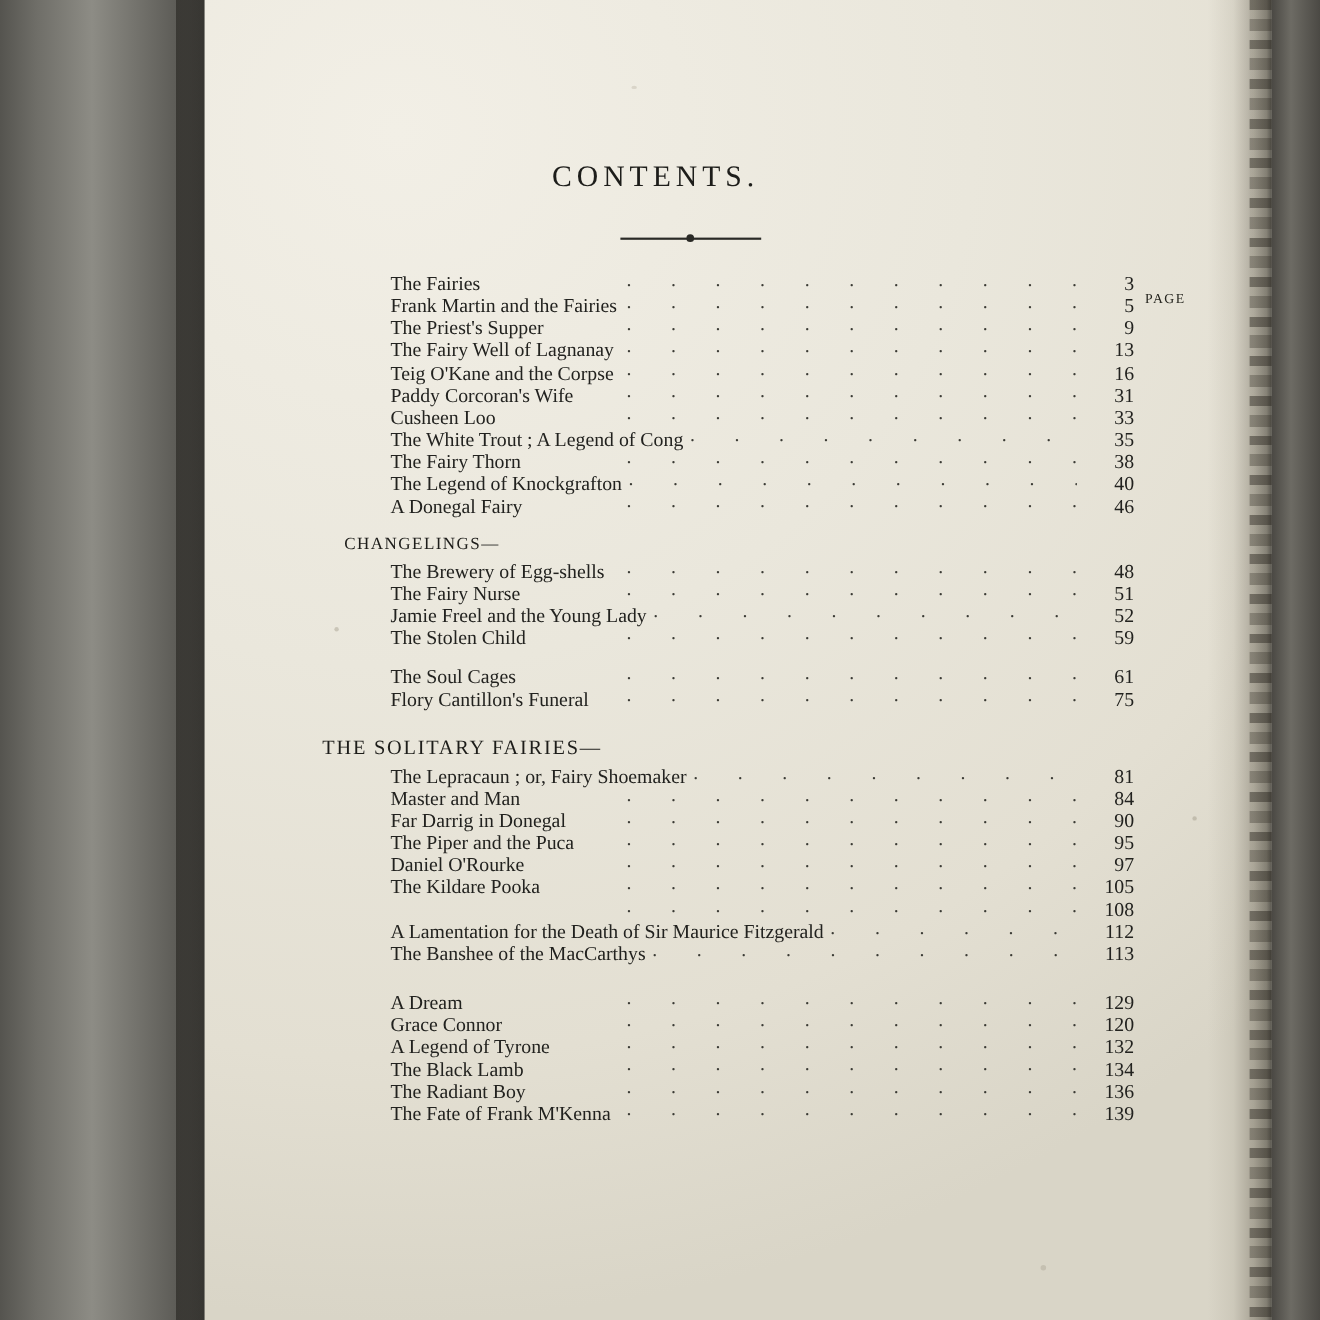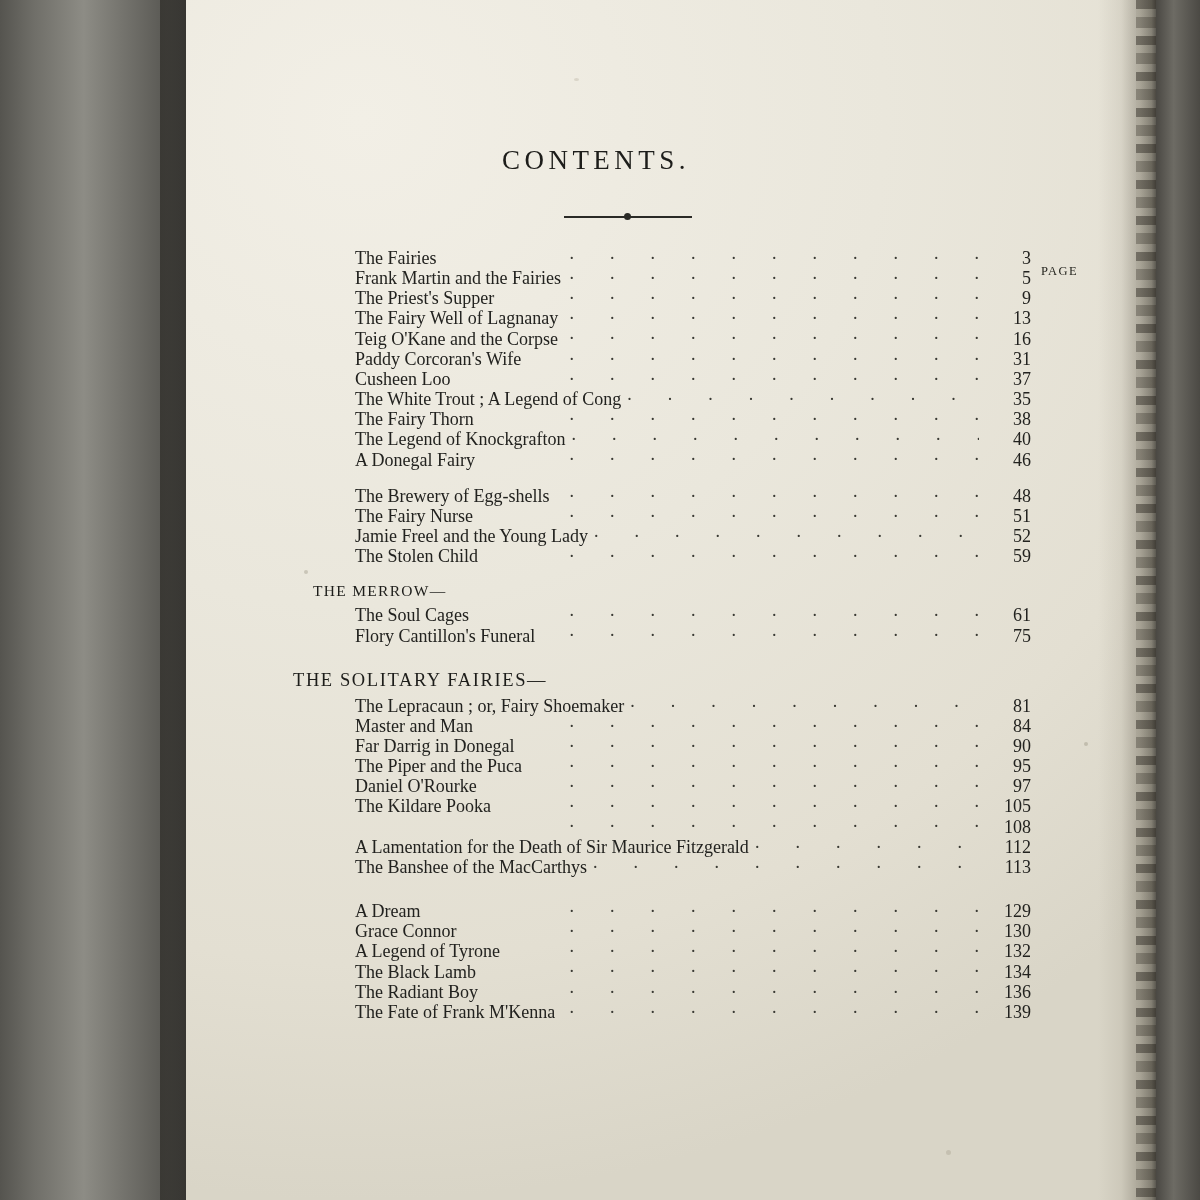--- a/index.html
+++ b/index.html
@@ -128,21 +128,21 @@
   }
   .sect-head.major {
     padding-left: 0px;
   }
   .gap {
     height: 16px;
   }
   .gap.big { height: 24px; }
   .entry {
     display: flex;
-    align-items: flex-start;
+    align-items: center;
     font-size: 18px;
     line-height: 1.12;
     padding-left: 62px;
     white-space: nowrap;
     color: #22221f;
   }
   .entry .t {
     flex: 0 0 auto;
   }
   .entry .leaders {
@@ -239,21 +239,21 @@
             <span class="leaders">
               <span>.  .  .  .  .  .  .  .  .  .  .</span>
             </span>
             <span class="pg">31</span>
           </div>
           <div class="entry">
             <span class="t">Cusheen Loo</span>
             <span class="leaders">
               <span>.  .  .  .  .  .  .  .  .  .  .</span>
             </span>
-            <span class="pg">37</span>
+            <span class="pg">33</span>
           </div>
           <div class="entry">
             <span class="t">The White Trout ; A Legend of Cong</span>
             <span class="leaders">
               <span>.  .  .  .  .  .  .  .  .  .  .</span>
             </span>
             <span class="pg">35</span>
           </div>
           <div class="entry">
             <span class="t">The Fairy Thorn</span>
@@ -270,20 +270,21 @@
             <span class="pg">40</span>
           </div>
           <div class="entry">
             <span class="t">A Donegal Fairy</span>
             <span class="leaders">
               <span>.  .  .  .  .  .  .  .  .  .  .</span>
             </span>
             <span class="pg">46</span>
           </div>
           <div class="gap"></div>
+          <div class="sect-head small">CHANGELINGS—</div>
           <div class="entry">
             <span class="t">The Brewery of Egg-shells</span>
             <span class="leaders">
               <span>.  .  .  .  .  .  .  .  .  .  .</span>
             </span>
             <span class="pg">48</span>
           </div>
           <div class="entry">
             <span class="t">The Fairy Nurse</span>
             <span class="leaders">
@@ -299,21 +300,20 @@
             <span class="pg">52</span>
           </div>
           <div class="entry">
             <span class="t">The Stolen Child</span>
             <span class="leaders">
               <span>.  .  .  .  .  .  .  .  .  .  .</span>
             </span>
             <span class="pg">59</span>
           </div>
           <div class="gap"></div>
-          <div class="sect-head small">THE MERROW—</div>
           <div class="entry">
             <span class="t">The Soul Cages</span>
             <span class="leaders">
               <span>.  .  .  .  .  .  .  .  .  .  .</span>
             </span>
             <span class="pg">61</span>
           </div>
           <div class="entry">
             <span class="t">Flory Cantillon's Funeral</span>
             <span class="leaders">
@@ -391,21 +391,21 @@
             <span class="leaders">
               <span>.  .  .  .  .  .  .  .  .  .  .</span>
             </span>
             <span class="pg">129</span>
           </div>
           <div class="entry">
             <span class="t">Grace Connor</span>
             <span class="leaders">
               <span>.  .  .  .  .  .  .  .  .  .  .</span>
             </span>
-            <span class="pg">130</span>
+            <span class="pg">120</span>
           </div>
           <div class="entry">
             <span class="t">A Legend of Tyrone</span>
             <span class="leaders">
               <span>.  .  .  .  .  .  .  .  .  .  .</span>
             </span>
             <span class="pg">132</span>
           </div>
           <div class="entry">
             <span class="t">The Black Lamb</span>

